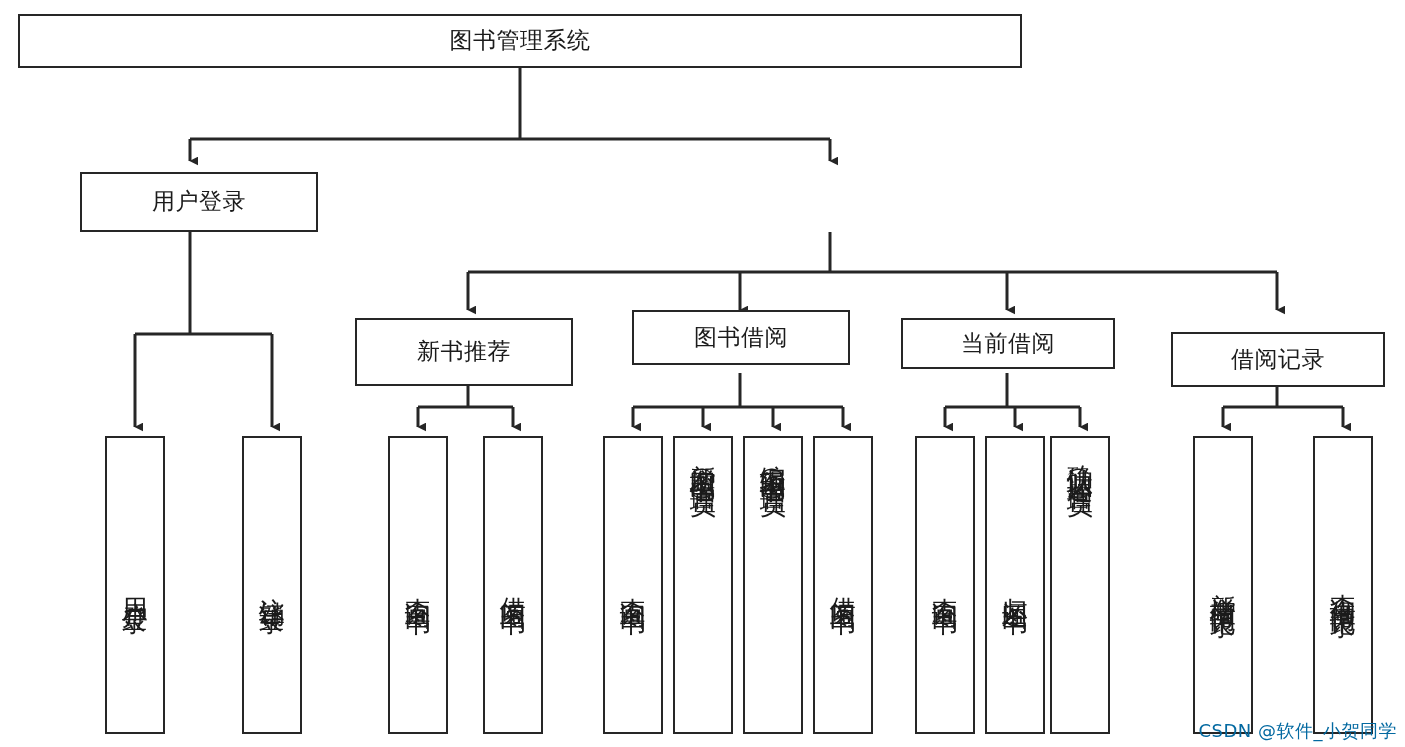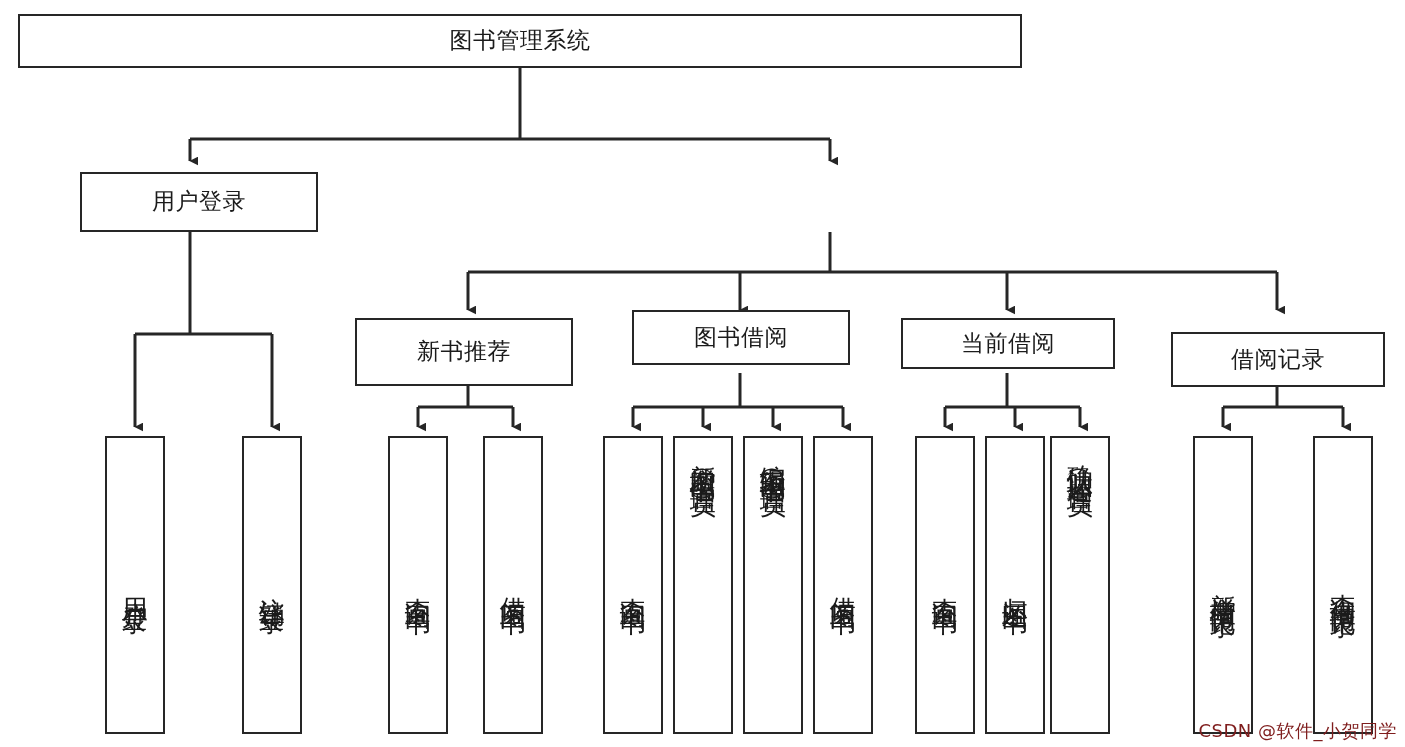--- a/index.html
+++ b/index.html
@@ -60,21 +60,21 @@
   }
   .node.vertical.centerfit {
     align-items: center;
     padding-top: 0;
   }
   #watermark {
     position: absolute;
     right: 8px;
     bottom: 4px;
     font-size: 18px;
-    color: #7f1d1d;
+    color: #0369a1;
     letter-spacing: 0.5px;
     z-index: 9;
     white-space: nowrap;
     font-family: "DejaVu Sans", "Liberation Sans", sans-serif;
   }
 </style>
 </head>
 <body>
 
 <div id="diagram-root">

